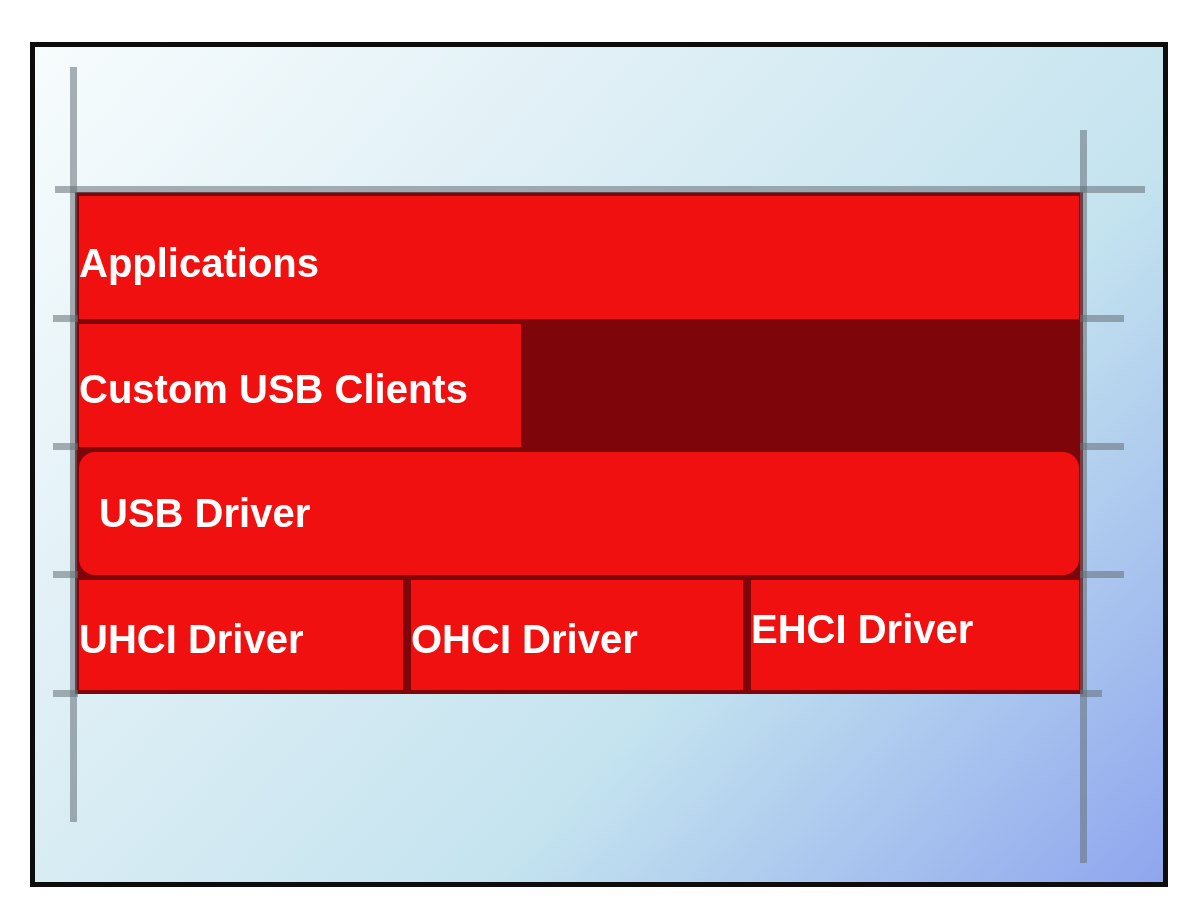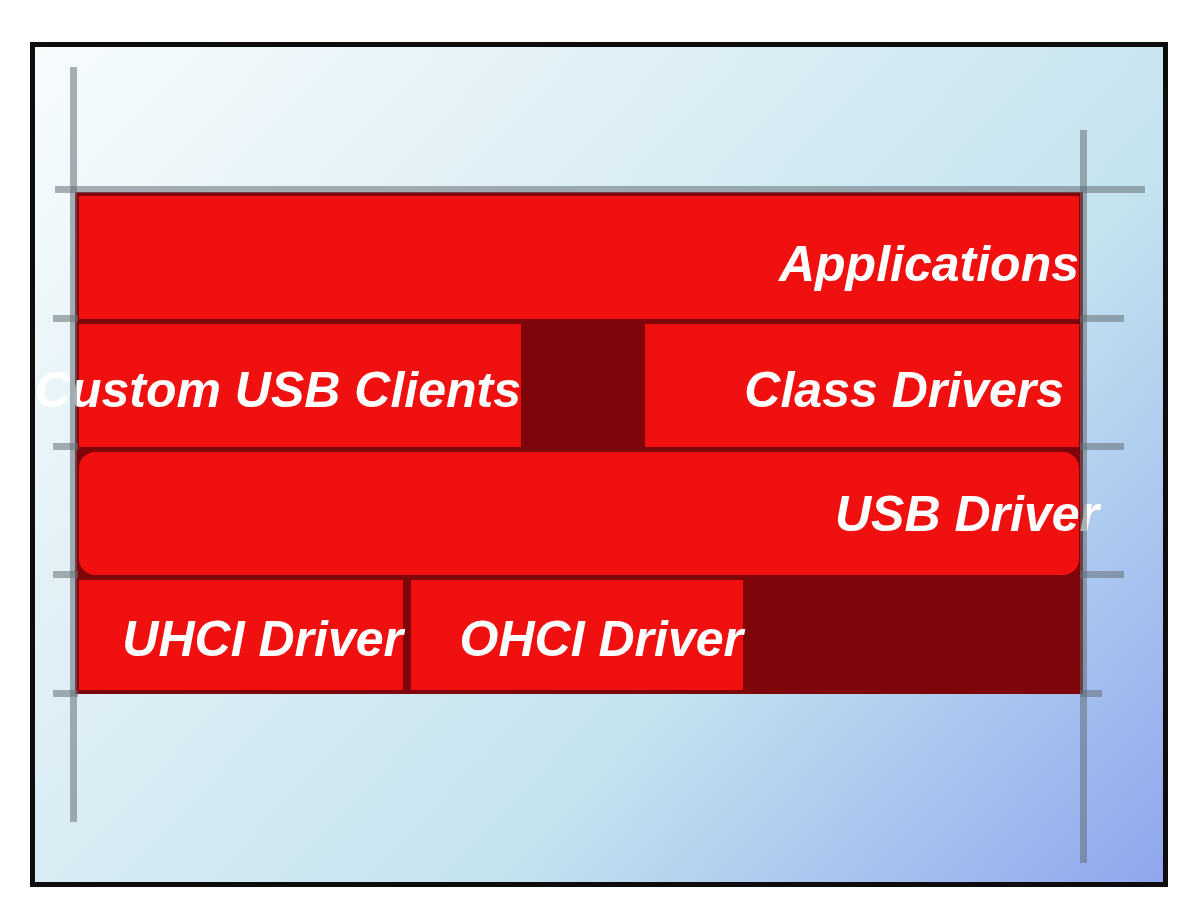--- a/index.html
+++ b/index.html
@@ -38,26 +38,25 @@
     height: 502px;
     background: var(--cell_border, #7e060b);
     z-index: 2;
   }
   .cell {
     position: absolute;
     background: var(--cell_fill, #f01010);
     color: var(--label_color, #ffffff);
     display: flex;
     align-items: center;
-    justify-content: flex-end;
-    font-size: 50px;
+    justify-content: flex-start;
+    font-size: 40px;
     font-weight: bold;
     white-space: nowrap;
     letter-spacing: 0px;
-    font-style: italic;
   }
   
   .cell.applications      { left: 4px;   top: 4px;   width: 1000px; height: 123px; }
   .cell.applications span { transform: translateY(6px); }
   
   .cell.custom-usb        { left: 4px;   top: 132px; width: 442px;  height: 123px; }
   .cell.custom-usb span   { transform: translateY(4px); }
   .cell.class-drivers     { left: 570px; top: 132px; width: 434px;  height: 123px; }
   .cell.class-drivers span{ transform: translate(-15px, 4px); }
   
@@ -108,30 +107,30 @@
 
     <div class="stack-table">
 
       <div class="cell applications">
         <span>Applications</span>
       </div>
 
       <div class="cell custom-usb">
         <span>Custom USB Clients</span>
       </div>
-      <div class="cell class-drivers">
-        <span>Class Drivers</span>
-      </div>
 
       <div class="cell usb-driver">
         <span>USB Driver</span>
       </div>
 
       <div class="cell uhci">
         <span>UHCI Driver</span>
       </div>
       <div class="cell ohci">
         <span>OHCI Driver</span>
       </div>
+      <div class="cell ehci">
+        <span>EHCI Driver</span>
+      </div>
 
     </div>
   </div>
 </div>
 
 </body></html>

